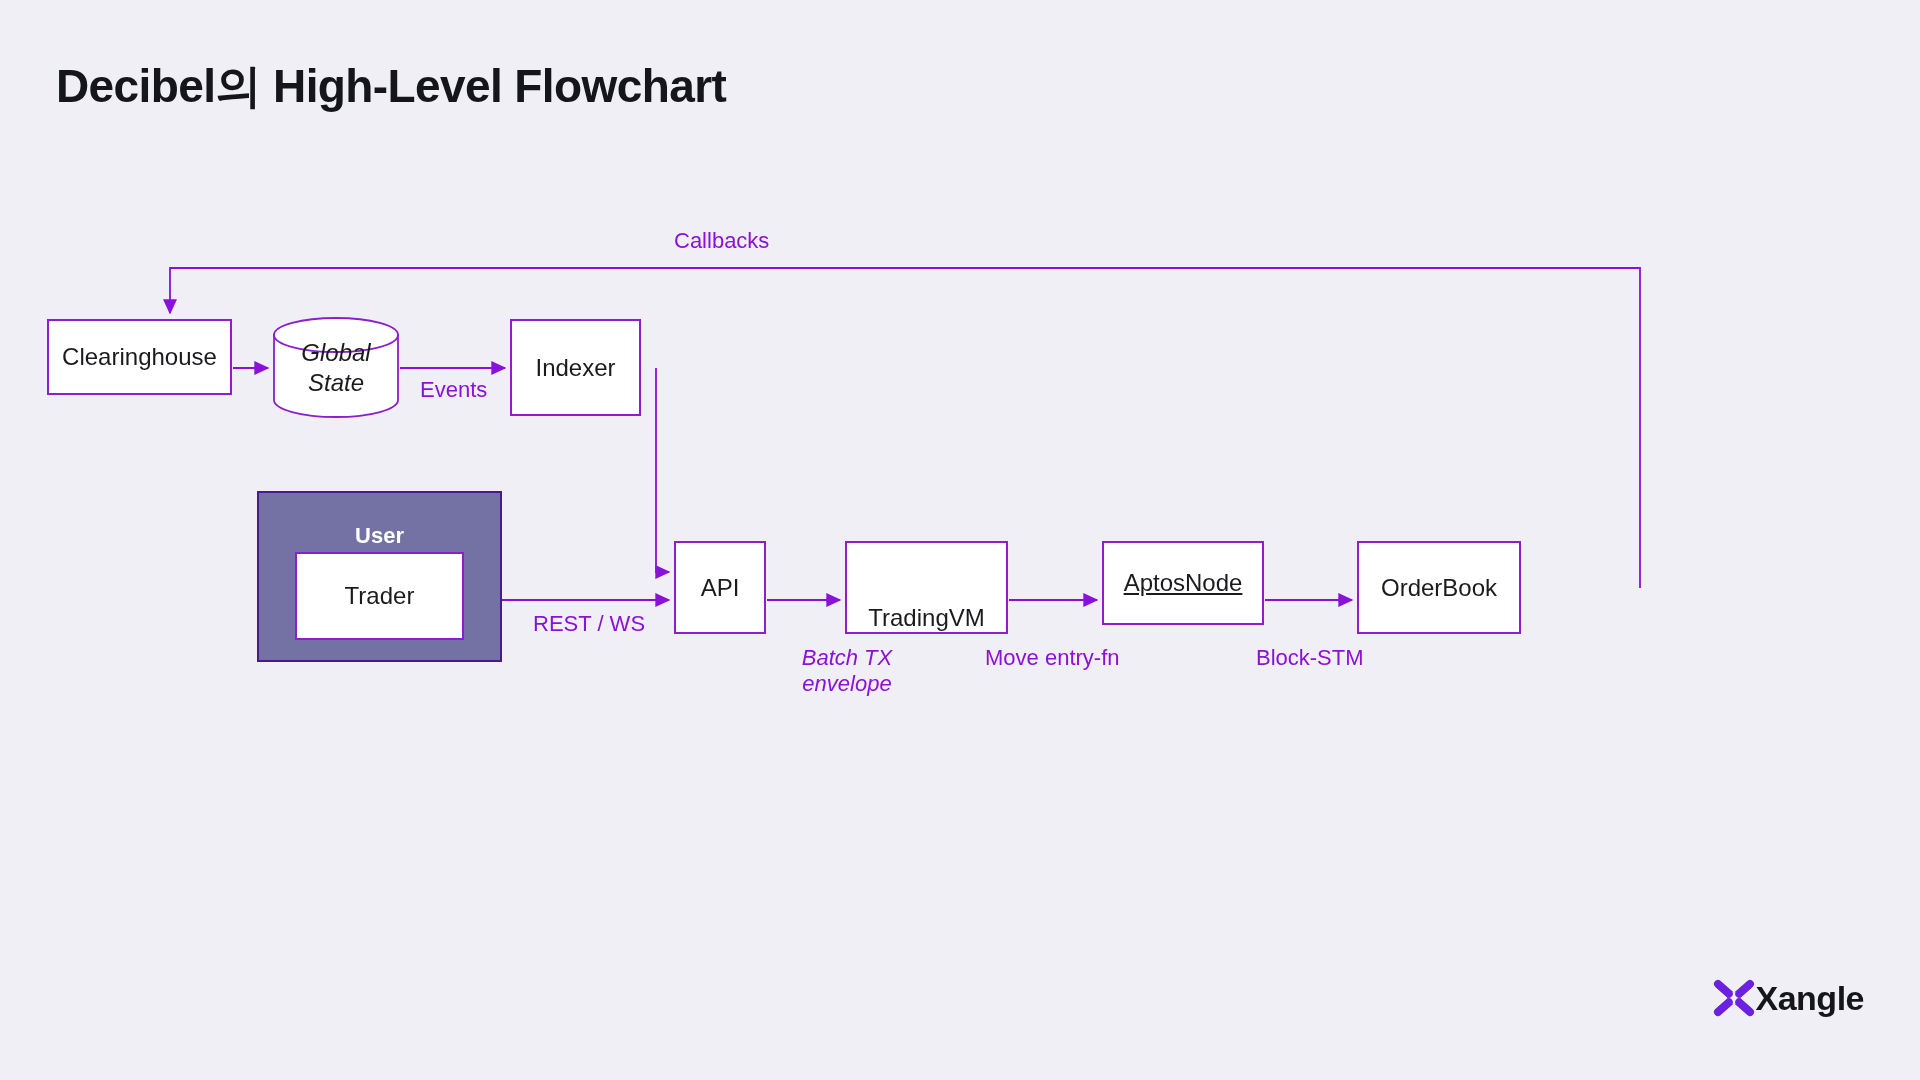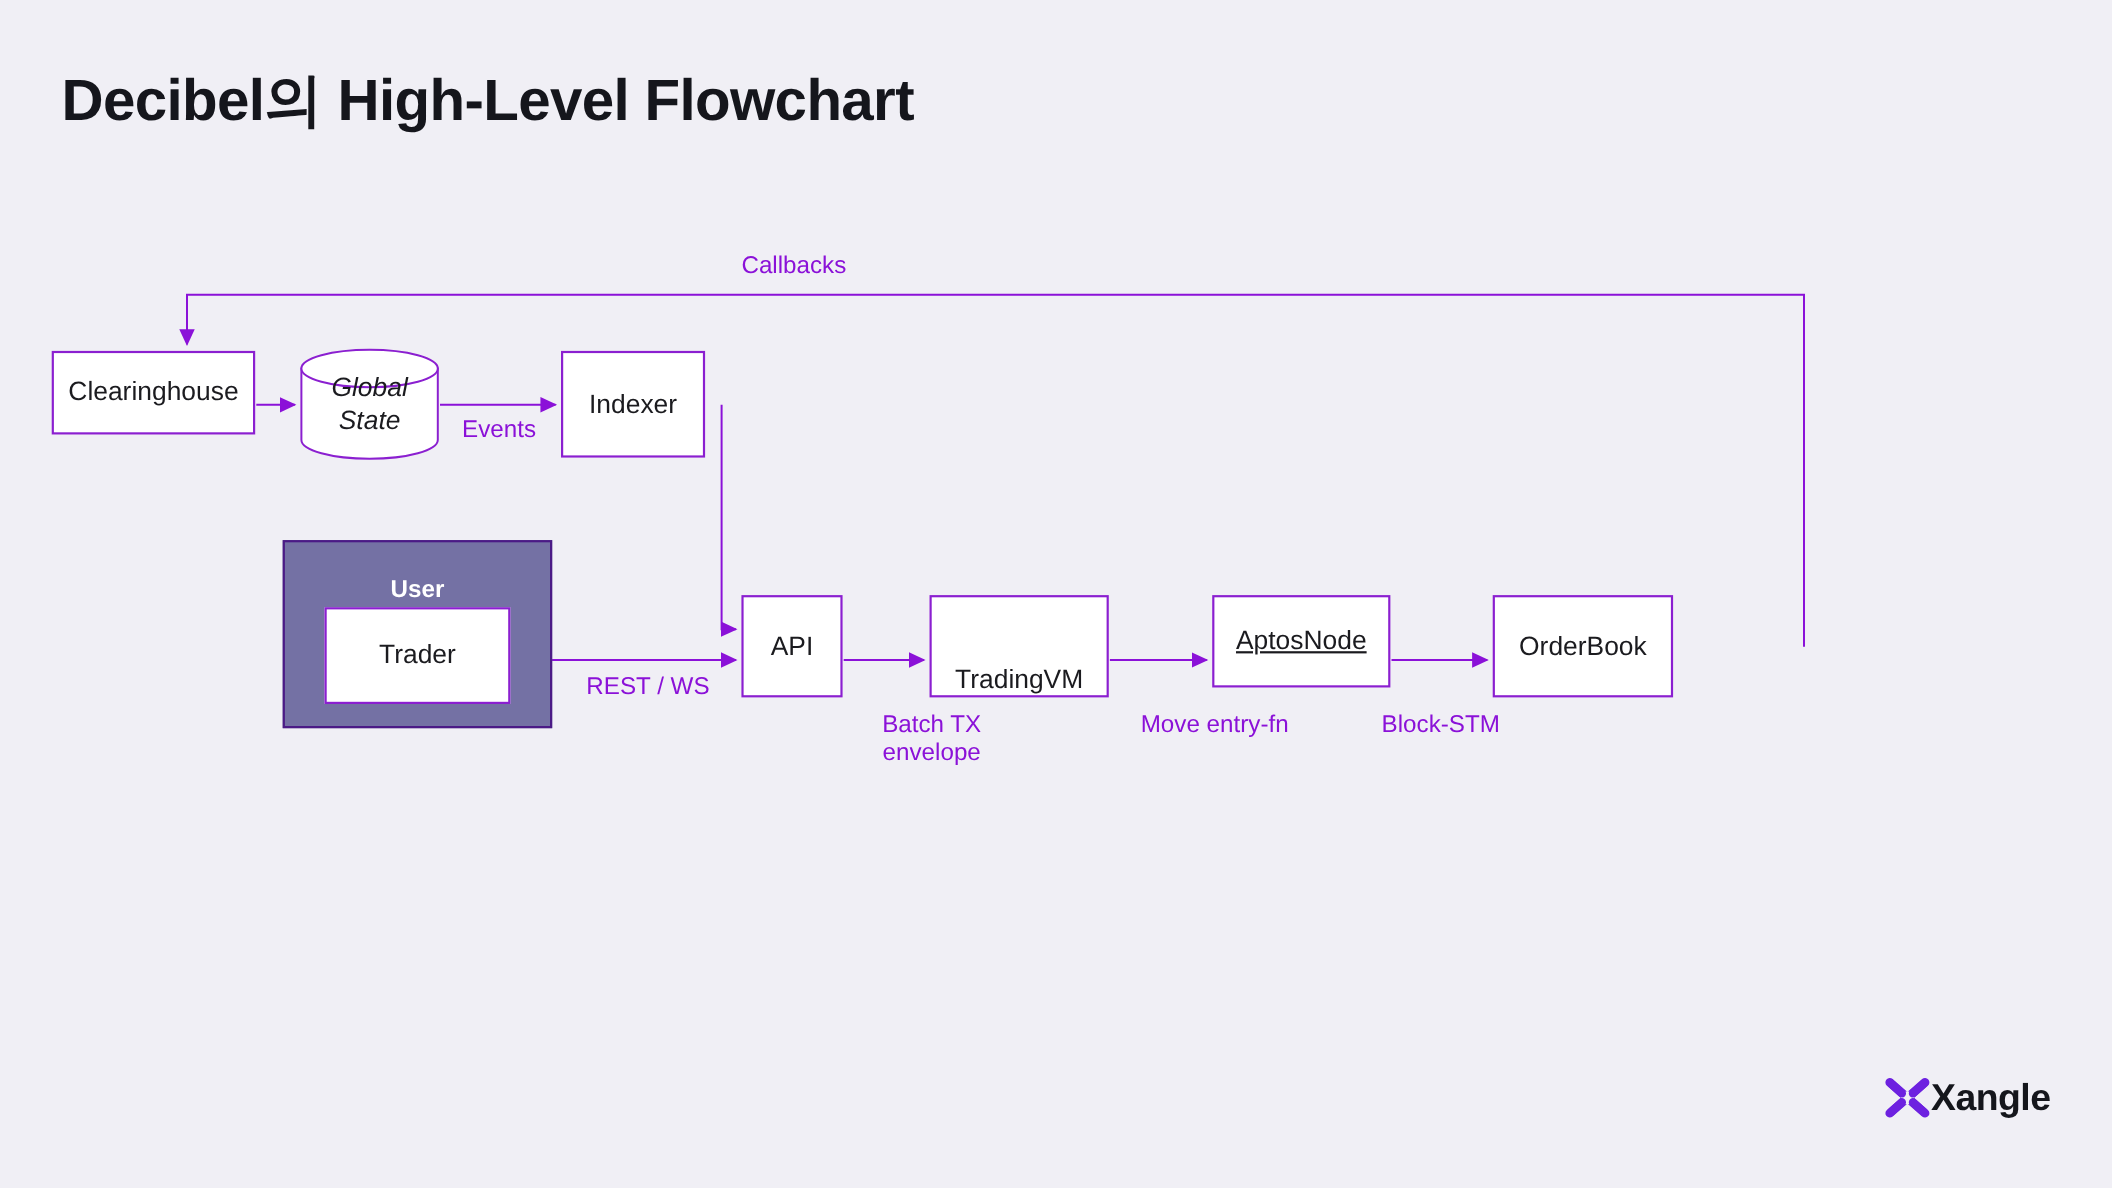--- a/index.html
+++ b/index.html
@@ -20,21 +20,21 @@
     width: 1920px;
     height: 1080px;
     background: #f0eff5;
   }
 
   
   .title {
     position: absolute;
     left: 56px;
     top: 56px;
-    font-size: 53px;
+    font-size: 46px;
     font-weight: bold;
     color: #15161c;
     letter-spacing: -0.6px;
     white-space: nowrap;
   }
 
   
   #diagram {
     position: absolute;
     left: 0;
@@ -202,24 +202,24 @@
   <div class="node" style="left:1357px; top:541px; width:164px; height:93px;">
     <span>OrderBook</span>
   </div>
 
   <div class="edge-label" style="left:674px; top:228px;">Callbacks</div>
 
   <div class="edge-label" style="left:420px; top:377px;">Events</div>
 
   <div class="edge-label" style="left:533px; top:611px;">REST / WS</div>
 
-  <div class="edge-label center" style="left:762px; top:645px; width:170px;">Batch TX
+  <div class="edge-label center" style="left:762px; top:645px; width:170px;font-style:italic;">Batch TX
 envelope</div>
 
-  <div class="edge-label" style="left:1037px; top:645px;">Move entry-fn</div>
+  <div class="edge-label" style="left:985px; top:645px;">Move entry-fn</div>
 
   <div class="edge-label" style="left:1256px; top:645px;">Block-STM</div>
 
 
   <div class="logo">
     <svg class="logo-mark" viewBox="0 0 44 40" xmlns="http://www.w3.org/2000/svg">
       <g stroke="#6d21e0" stroke-width="8" stroke-linecap="round" fill="none">
         <path d="M6,6 L38,34"></path>
         <path d="M38,6 L6,34"></path>
       </g>

